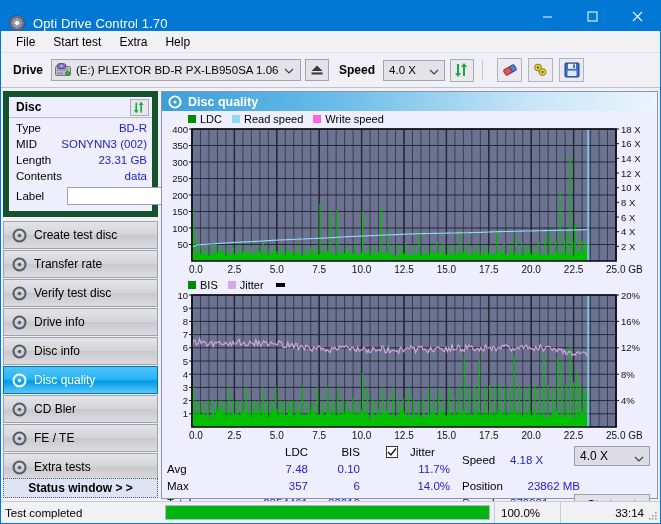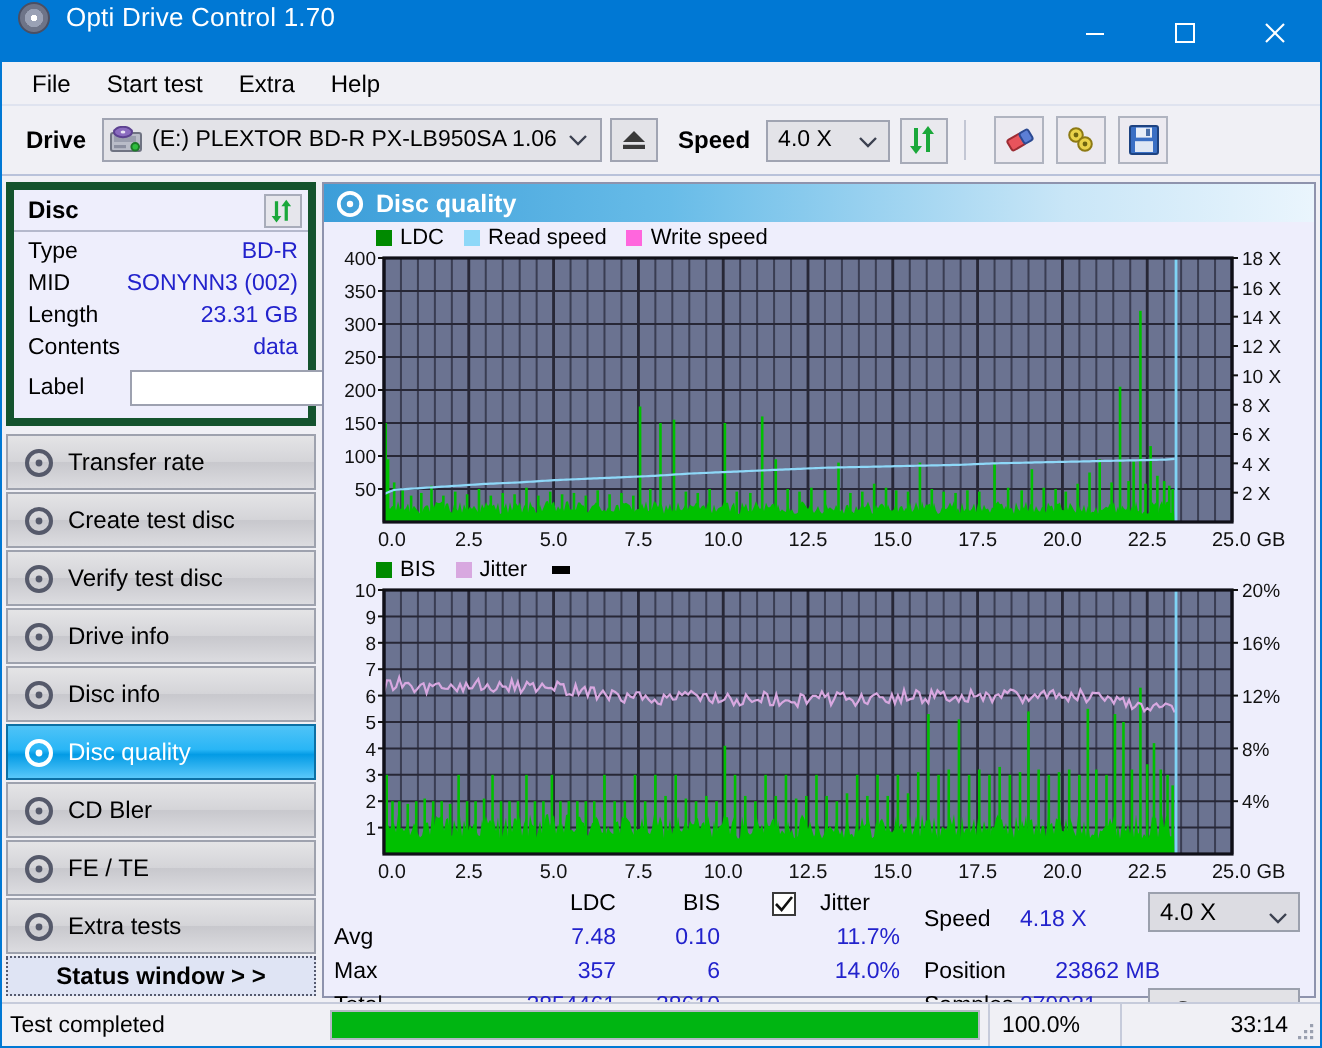--- a/index.html
+++ b/index.html
@@ -12,21 +12,21 @@
     width: 661px; height: 524px;
     position: relative;
     overflow: hidden;
     background: #f0f0f5;
     border: 1px solid #0078d4;
   }
 
   
   .titlebar {
     height: 30px; background: #0078d4;
-    display: flex; align-items: flex-start;
+    display: flex; align-items: flex-end;
     position: relative;
   }
   .title-icon {
     width: 16px; height: 16px; margin-left: 8px; margin-right: 8px;
     border-radius: 50%;
     background: radial-gradient(circle at 50% 50%, #ffffff 0 16%, #9aa1b5 17% 46%, #6e7488 47% 100%);
     border: 1px solid #4a4f63;
     position: relative; flex: 0 0 auto;
   }
   .title-text {
@@ -86,21 +86,21 @@
   }
 
   
   .body { position: absolute; top: 88px; left: 0; right: 0; bottom: 22px; }
 
   
   .left {
     position: absolute; left: 2px; top: 2px; width: 155px; bottom: 2px;
   }
   .disc-box {
-    background: #eeeefc; border: 4px solid #14532d;
+    background: #eeeefc; border: 6px solid #14532d;
   }
   .disc-head {
     height: 21px; display:flex; align-items:center; justify-content: space-between;
     padding: 0 3px 0 7px; border-bottom: 1px solid #b5b9cc;
     background: #eeeefc;
   }
   .disc-head b { font-size: 12px; }
   .disc-refresh {
     width: 19px; height: 17px; background: #e6e6ec; border: 1px solid #a8acba;
     display:flex;align-items:center;justify-content:center;
@@ -341,30 +341,30 @@
       </div>
 
       <div class="navlist">
         <div class="navitem">
           <span class="nico">
             <svg width="15" height="15" viewBox="0 0 15 15">
                 <circle cx="7.5" cy="7.5" r="6" fill="none" stroke="#55596a" stroke-width="2"></circle>
                 <circle cx="7.5" cy="7.5" r="1.7" fill="#55596a"></circle>
               </svg>
           </span>
-          <span>Transfer rate</span>
+          <span>Create test disc</span>
         </div>
         <div class="navitem">
           <span class="nico">
             <svg width="15" height="15" viewBox="0 0 15 15">
                 <circle cx="7.5" cy="7.5" r="6" fill="none" stroke="#55596a" stroke-width="2"></circle>
                 <circle cx="7.5" cy="7.5" r="1.7" fill="#55596a"></circle>
               </svg>
           </span>
-          <span>Create test disc</span>
+          <span>Transfer rate</span>
         </div>
         <div class="navitem">
           <span class="nico">
             <svg width="15" height="15" viewBox="0 0 15 15">
                 <circle cx="7.5" cy="7.5" r="6" fill="none" stroke="#55596a" stroke-width="2"></circle>
                 <circle cx="7.5" cy="7.5" r="1.7" fill="#55596a"></circle>
               </svg>
           </span>
           <span>Verify test disc</span>
         </div>

